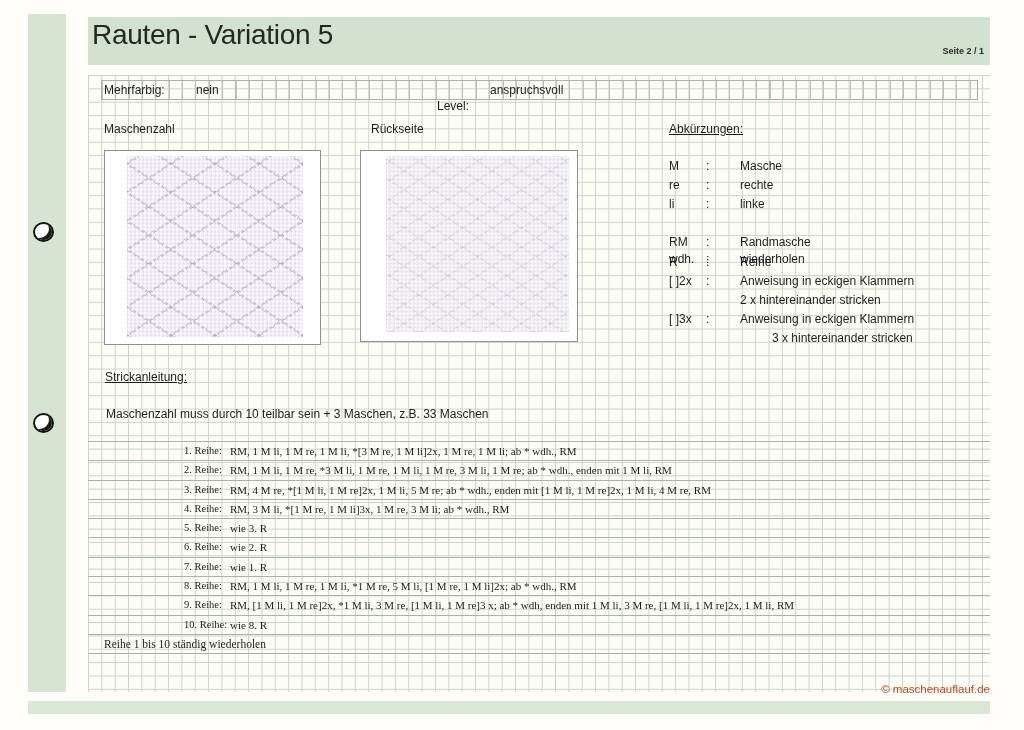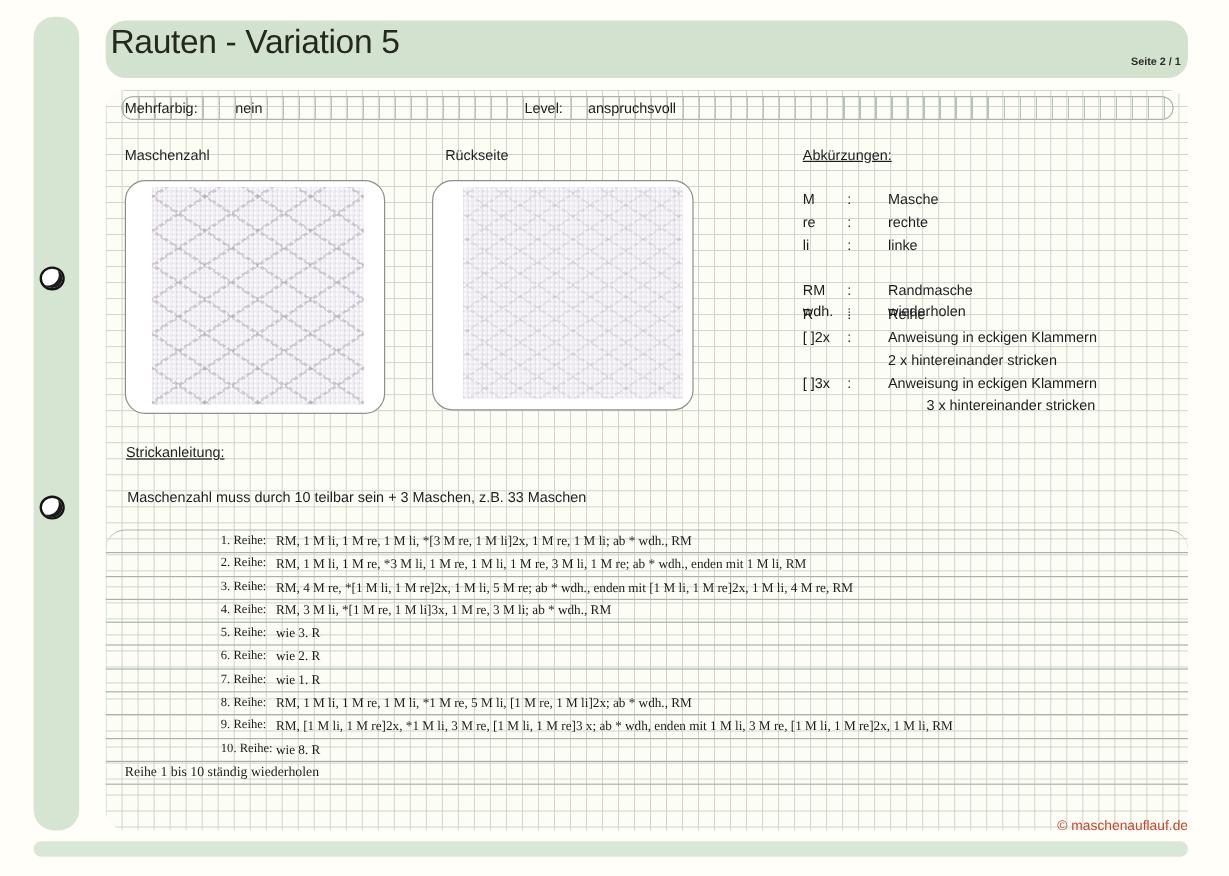--- a/index.html
+++ b/index.html
@@ -15,21 +15,21 @@
     --frame-border:#8f8f8f;
   }
   *{box-sizing:border-box;margin:0;padding:0;}
   html,body{width:1024px;height:730px;overflow:hidden;}
   body{
     background:var(--page-bg);
     font-family:"Liberation Sans",sans-serif;
     color:var(--text);
     position:relative;
   }
-  .abs{position:absolute;border-radius:17px;}
+  .abs{position:absolute;}
 
   
   .side-strip{left:28px;top:14px;width:38px;height:678px;background:var(--sidebar-green);}
   .hole{
     width:21px;height:20px;border-radius:50%;
     background:#fff;border:2px solid #141414;
     box-shadow:inset -4px -3px 0 -1px #1b1b1b;
   }
   .hole-top{left:33px;top:222px;}
   .hole-bottom{left:33px;top:413px;}
@@ -132,21 +132,21 @@
 <div class="abs header-bar">
   <div class="page-title">Rauten - Variation 5</div>
   <div class="page-num">Seite 2 / 1</div>
 </div>
 
 <div class="abs sheet">
 
   <div class="abs meta-box"></div>
   <div class="abs meta-text lbl" style="left:16px;">Mehrfarbig:</div>
   <div class="abs meta-text lbl" style="left:108px;">nein</div>
-  <div class="abs meta-text lbl" style="left:349px;">Level:</div>
+  <div class="abs meta-text lbl" style="left:349px;margin-top:16px;">Level:</div>
   <div class="abs meta-text lbl" style="left:402px;">anspruchsvoll</div>
 
   <div class="abs lbl" style="left:16px;top:47px;">Maschenzahl</div>
   <div class="abs lbl" style="left:283px;top:47px;">Rückseite</div>
   <div class="abs lbl underline" style="left:581px;top:47px;">Abkürzungen:</div>
 
   <div class="abs frame frame-front">
     <div class="photo photo-front"></div>
   </div>
   <div class="abs frame frame-back">

